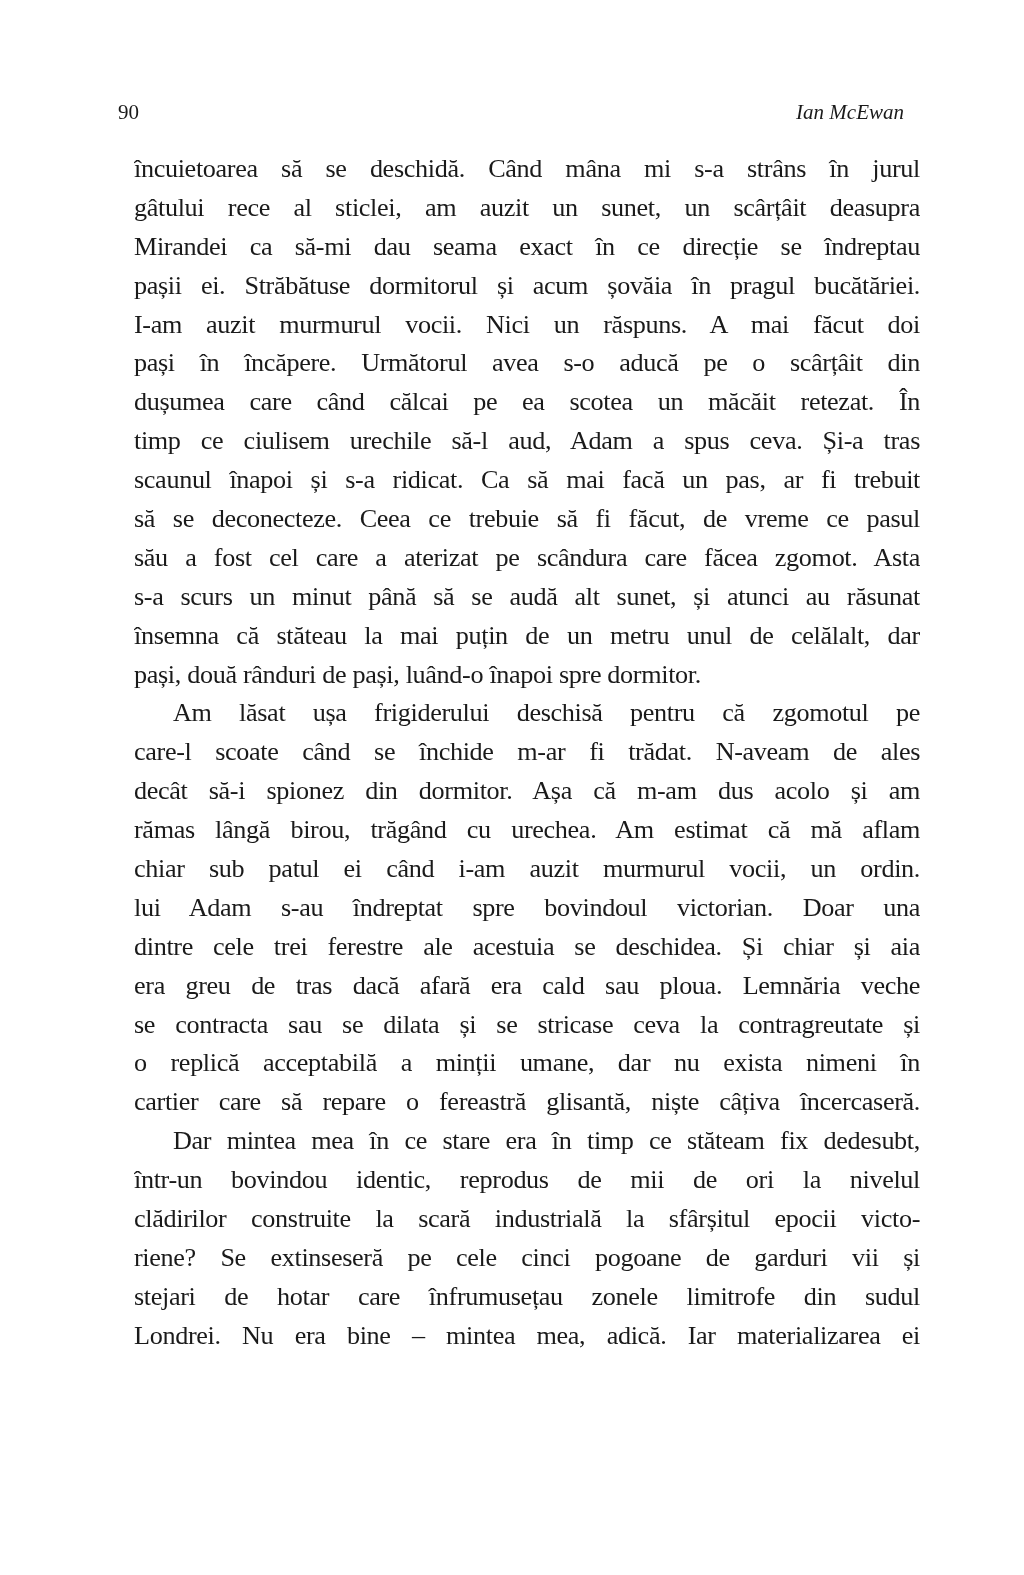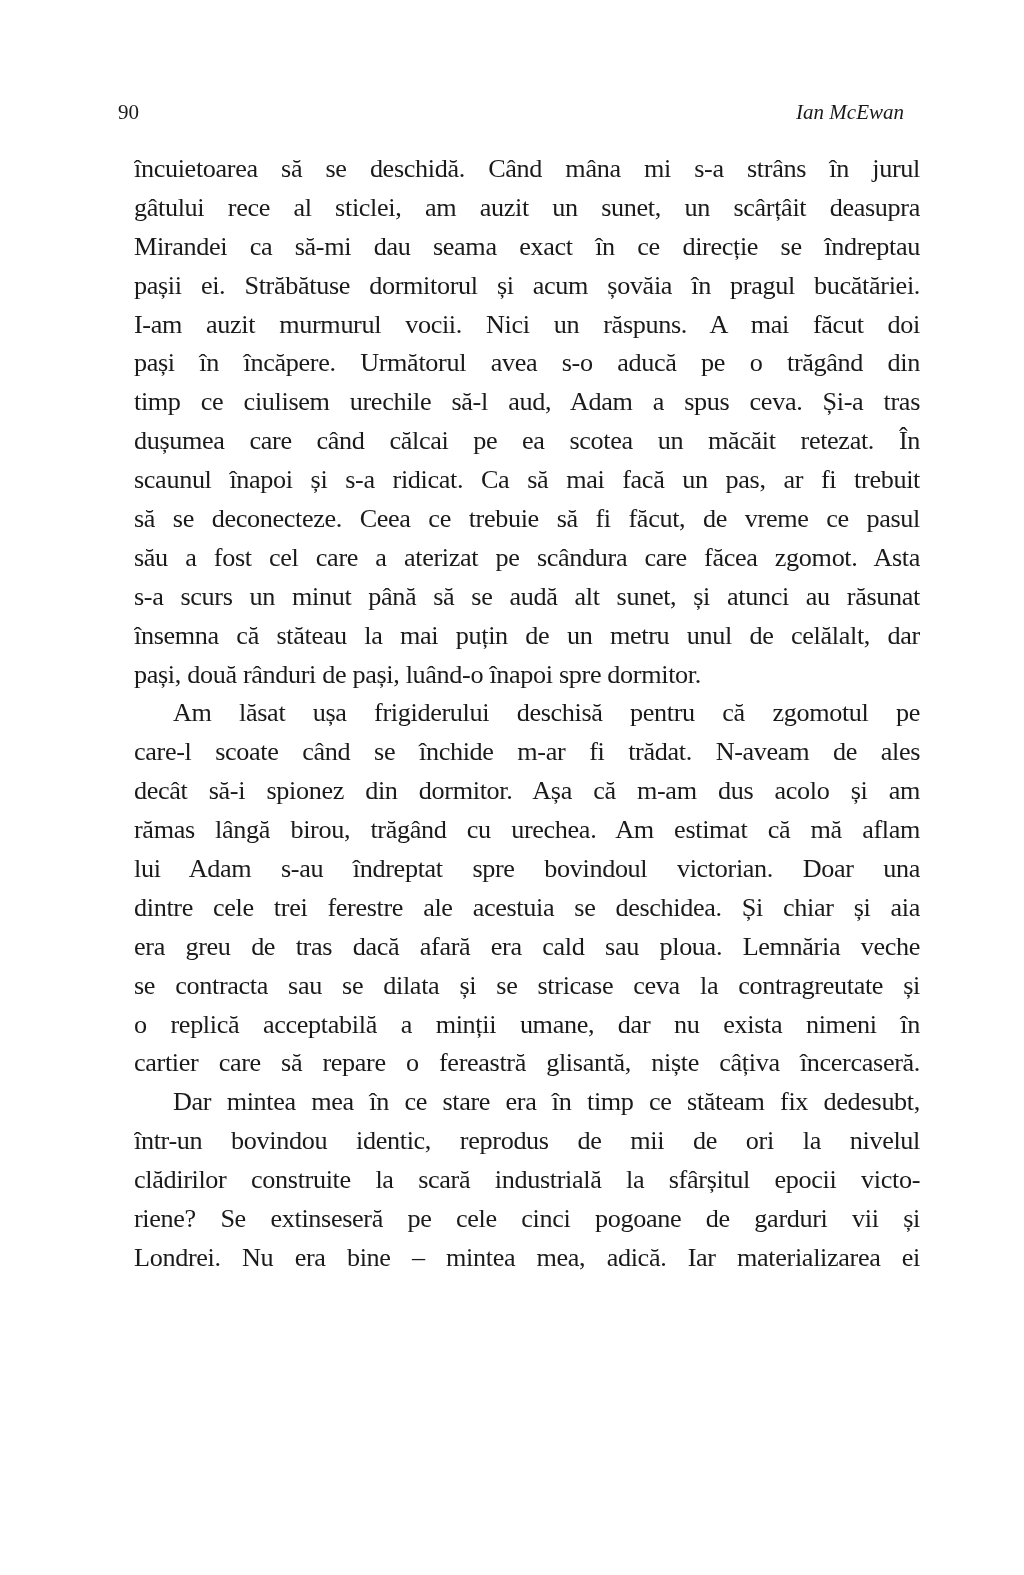--- a/index.html
+++ b/index.html
@@ -69,42 +69,44 @@
   <span class="running-title">Ian McEwan</span>
 </div>
 
 <div class="body-text">
   <div class="paragraph">
     <span class="line">încuietoarea să se deschidă. Când mâna mi s-a strâns în jurul</span>
     <span class="line">gâtului rece al sticlei, am auzit un sunet, un scârțâit deasupra</span>
     <span class="line">Mirandei ca să-mi dau seama exact în ce direcție se îndreptau</span>
     <span class="line">pașii ei. Străbătuse dormitorul și acum șovăia în pragul bucătăriei.</span>
     <span class="line">I-am auzit murmurul vocii. Nici un răspuns. A mai făcut doi</span>
-    <span class="line">pași în încăpere. Următorul avea s-o aducă pe o trăgând din</span>
+    <span class="line">pași în încăpere. Următorul avea s-o aducă pe o scârțâit din</span>
+    <span class="line">dușumea care când călcai pe ea scotea un măcăit retezat. În</span>
     <span class="line">timp ce ciulisem urechile să-l aud, Adam a spus ceva. Și-a tras</span>
-    <span class="line">dușumea care când călcai pe ea scotea un măcăit retezat. În</span>
     <span class="line">scaunul înapoi și s-a ridicat. Ca să mai facă un pas, ar fi trebuit</span>
     <span class="line">să se deconecteze. Ceea ce trebuie să fi făcut, de vreme ce pasul</span>
     <span class="line">său a fost cel care a aterizat pe scândura care făcea zgomot. Asta</span>
     <span class="line">s-a scurs un minut până să se audă alt sunet, și atunci au răsunat</span>
     <span class="line">însemna că stăteau la mai puțin de un metru unul de celălalt, dar</span>
     <span class="line last">pași, două rânduri de pași, luând-o înapoi spre dormitor.</span>
   </div>
   <div class="paragraph">
     <span class="line indent">Am lăsat ușa frigiderului deschisă pentru că zgomotul pe</span>
     <span class="line">care-l scoate când se închide m-ar fi trădat. N-aveam de ales</span>
     <span class="line">decât să-i spionez din dormitor. Așa că m-am dus acolo și am</span>
     <span class="line">rămas lângă birou, trăgând cu urechea. Am estimat că mă aflam</span>
+    <span class="line">chiar sub patul ei când i-am auzit murmurul vocii, un ordin.</span>
     <span class="line">lui Adam s-au îndreptat spre bovindoul victorian. Doar una</span>
     <span class="line">dintre cele trei ferestre ale acestuia se deschidea. Și chiar și aia</span>
     <span class="line">era greu de tras dacă afară era cald sau ploua. Lemnăria veche</span>
     <span class="line">se contracta sau se dilata și se stricase ceva la contragreutate și</span>
     <span class="line">o replică acceptabilă a minții umane, dar nu exista nimeni în</span>
     <span class="line">cartier care să repare o fereastră glisantă, niște câțiva încercaseră.</span>
   </div>
   <div class="paragraph">
     <span class="line indent">Dar mintea mea în ce stare era în timp ce stăteam fix dedesubt,</span>
     <span class="line">într-un bovindou identic, reprodus de mii de ori la nivelul</span>
     <span class="line">clădirilor construite la scară industrială la sfârșitul epocii victo-</span>
     <span class="line">riene? Se extinseseră pe cele cinci pogoane de garduri vii și</span>
+    <span class="line">stejari de hotar care înfrumusețau zonele limitrofe din sudul</span>
     <span class="line">Londrei. Nu era bine – mintea mea, adică. Iar materializarea ei</span>
   </div>
 </div>
 
 </body></html>

